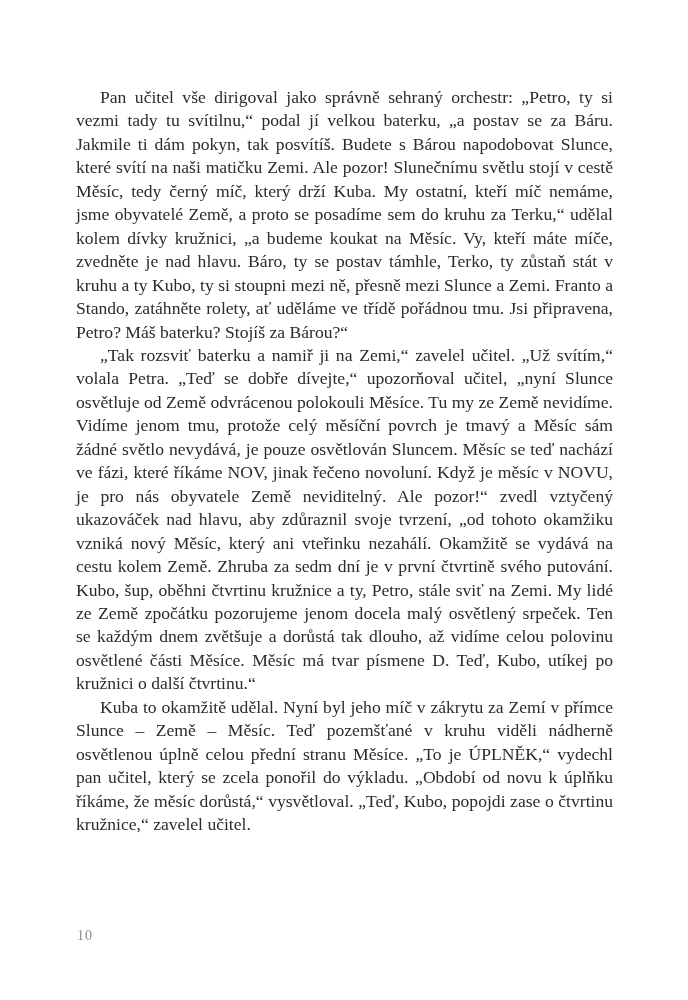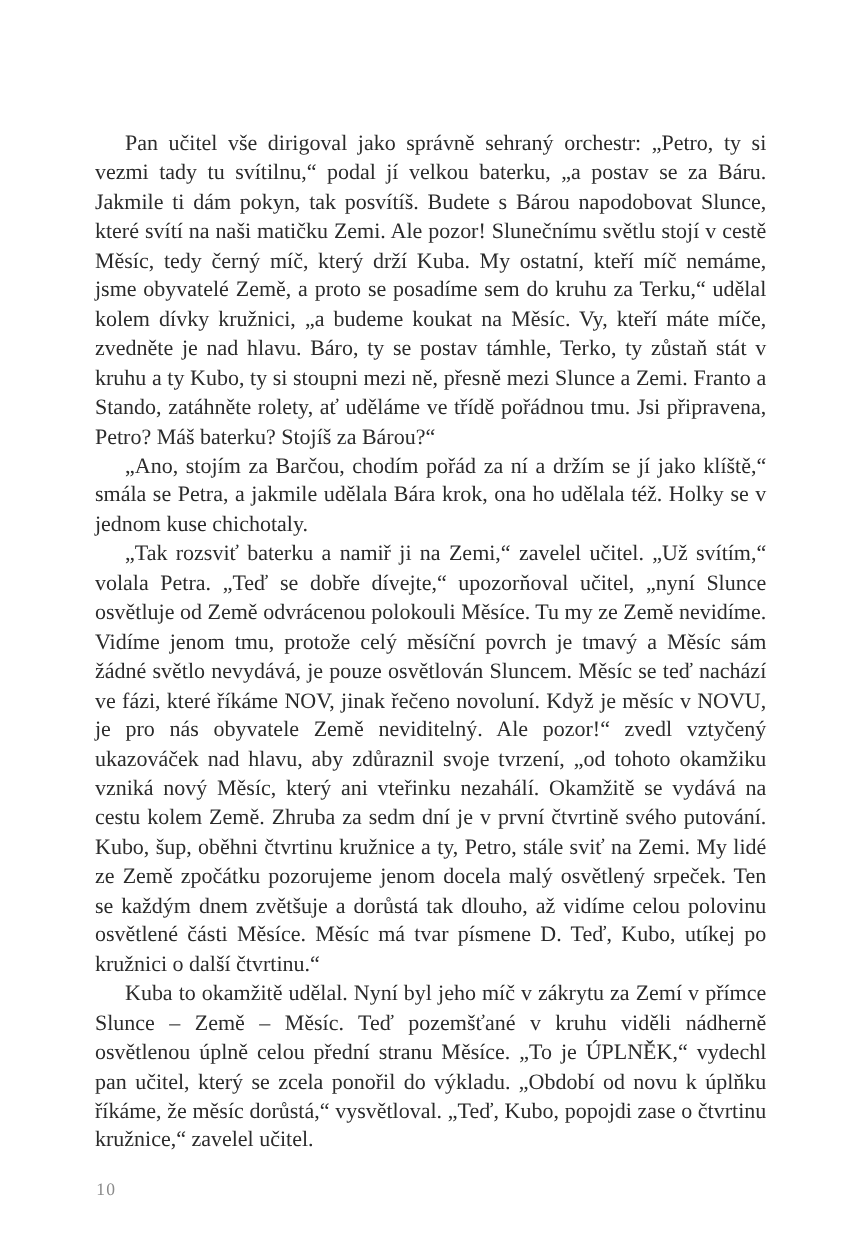--- a/index.html
+++ b/index.html
@@ -8,21 +8,21 @@
       background: #ffffff;
     }
     body {
       width: 688px;
       height: 1000px;
       position: relative;
       overflow: hidden;
     }
     .page {
       position: absolute;
-      left: 0; top: 17px;
+      left: 0; top: 0;
       width: 688px;
       height: 772px;
       background: #ffffff;
     }
     .text-block {
       position: absolute;
       left: 76px;
       top: 86px;
       width: 537px;
       font-family: "Liberation Serif", "DejaVu Serif", serif;
@@ -48,18 +48,17 @@
       color: #8a8a8a;
       letter-spacing: 1px;
     }
   </style>
 </head>
 <body>
 
 <div class="page">
   <div class="text-block">
     <p class="first">Pan učitel vše dirigoval jako správně sehraný orchestr: „Petro, ty si vezmi tady tu svítilnu,“ podal jí velkou baterku, „a postav se za Báru. Jakmile ti dám pokyn, tak posvítíš. Budete s Bárou napodo­bovat Slunce, které svítí na naši matičku Zemi. Ale pozor! Sluneč­nímu světlu stojí v cestě Měsíc, tedy černý míč, který drží Kuba. My ostatní, kteří míč nemáme, jsme obyvatelé Země, a proto se posa­díme sem do kruhu za Terku,“ udělal kolem dívky kružnici, „a bu­deme koukat na Měsíc. Vy, kteří máte míče, zvedněte je nad hlavu. Báro, ty se postav támhle, Terko, ty zůstaň stát v kruhu a ty Kubo, ty si stoupni mezi ně, přesně mezi Slunce a Zemi. Franto a Stando, zatáhněte rolety, ať uděláme ve třídě pořádnou tmu. Jsi připravena, Petro? Máš baterku? Stojíš za Bárou?“</p>
-    <p>„Ano, stojím za Barčou, chodím pořád za ní a držím se jí jako klíště,“ smála se Petra, a jakmile udělala Bára krok, ona ho udělala též. Holky se v jednom kuse chichotaly.</p>
     <p>„Tak rozsviť baterku a namiř ji na Zemi,“ zavelel učitel. „Už sví­tím,“ volala Petra. „Teď se dobře dívejte,“ upozorňoval učitel, „nyní Slunce osvětluje od Země odvrácenou polokouli Měsíce. Tu my ze Země nevidíme. Vidíme jenom tmu, protože celý měsíční povrch je tmavý a Měsíc sám žádné světlo nevydává, je pouze osvětlován Slun­cem. Měsíc se teď nachází ve fázi, které říkáme NOV, jinak řečeno novoluní. Když je měsíc v NOVU, je pro nás obyvatele Země nevi­ditelný. Ale pozor!“ zvedl vztyčený ukazováček nad hlavu, aby zdů­raznil svoje tvrzení, „od tohoto okamžiku vzniká nový Měsíc, který ani vteřinku nezahálí. Okamžitě se vydává na cestu kolem Země. Zhruba za sedm dní je v první čtvrtině svého putování. Kubo, šup, oběhni čtvrtinu kružnice a ty, Petro, stále sviť na Zemi. My lidé ze Země zpočátku pozorujeme jenom docela malý osvětlený srpeček. Ten se každým dnem zvětšuje a dorůstá tak dlouho, až vidíme celou polovinu osvětlené části Měsíce. Měsíc má tvar písmene D. Teď, Kubo, utíkej po kružnici o další čtvrtinu.“</p>
     <p>Kuba to okamžitě udělal. Nyní byl jeho míč v zákrytu za Zemí v přímce Slunce – Země – Měsíc. Teď pozemšťané v kruhu viděli nádherně osvětlenou úplně celou přední stranu Měsíce. „To je ÚPLNĚK,“ vydechl pan učitel, který se zcela ponořil do výkladu. „Období od novu k úplňku říkáme, že měsíc dorůstá,“ vysvětlo­val. „Teď, Kubo, popojdi zase o čtvrtinu kružnice,“ zavelel učitel.</p>
   </div>
   <div class="page-number">10</div>
 </div>
 
 </body></html>

